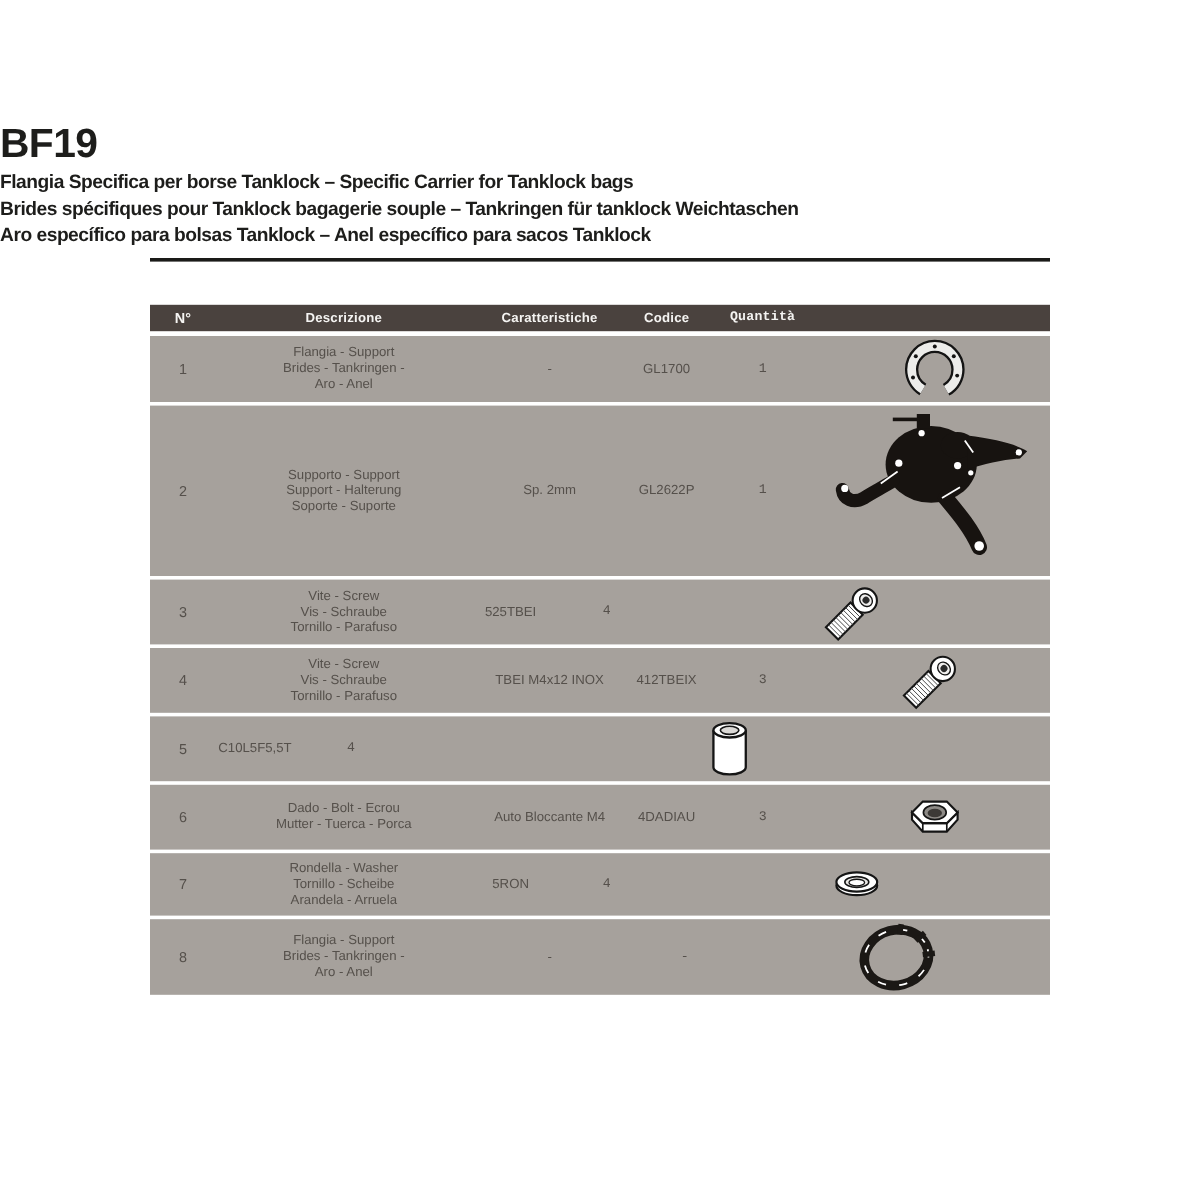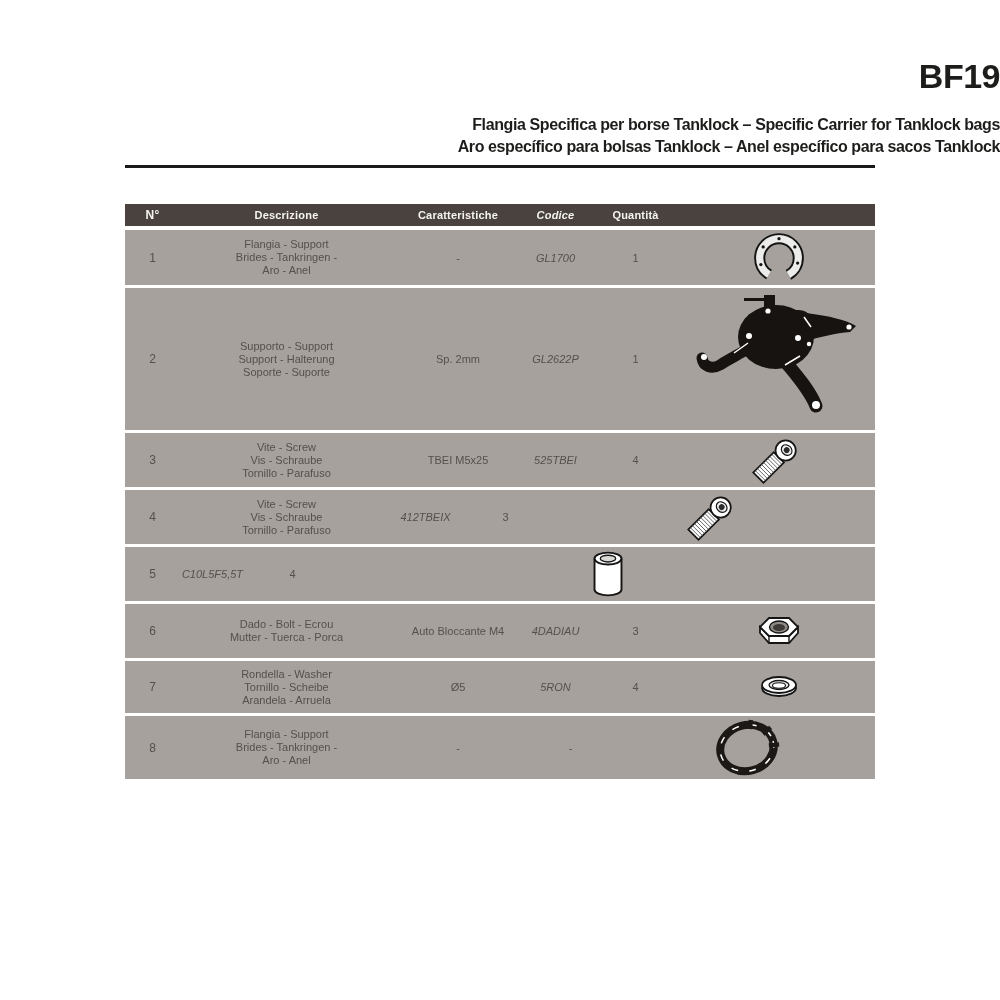--- a/index.html
+++ b/index.html
@@ -1,58 +1,59 @@
 <!DOCTYPE html>
 <html style="--header_bg: #4a423e; --row_bg: #a6a19c; --row_text: #55504b; --rule: #1a1a18;"><head>
 <meta charset="utf-8">
 <style>
   html,body{margin:0;padding:0;background:#fff;}
   .page{
     position:relative;width:1000px;height:1000px;background:#fff;
     font-family:"Liberation Sans",sans-serif;color:#222;overflow:hidden;
   }
-  .header-block{padding-top:58px;text-align:right;}
+  .header-block{padding-top:102px;text-align:left;}
   .doc-title{
     margin:0;font-size:34px;line-height:36px;font-weight:bold;color:#1d1d1b;
     letter-spacing:-0.5px;
   }
-  .subtitles{margin-top:20px;font-size:16px;line-height:22px;font-weight:bold;
+  .subtitles{margin-top:4px;font-size:16px;line-height:22px;font-weight:bold;
     color:#1d1d1b;letter-spacing:-0.4px;}
   .rule{width:750px;height:3px;background:#1a1a18;margin:7px auto 0 auto;}
   
   .table{width:750px;margin:36px auto 0 auto;}
   .thead{
     display:flex;height:22px;background:var(--header_bg,#4a423e);
     color:#f5f4f2;font-size:11px;font-weight:bold;letter-spacing:0.2px;
     margin-bottom:4px;
   }
   .row{
     display:flex;background:var(--row_bg,#a6a19c);margin-bottom:3px;
     color:var(--row_text,#55504b);font-size:11px;
   }
   .row-1{height:55px}.row-2{height:142px}.row-3{height:54px}.row-4{height:54px}
   .row-5{height:54px}.row-6{height:54px}.row-7{height:52px}.row-8{height:63px}
   .c{display:flex;align-items:center;justify-content:center;text-align:center;}
   .c.n{width:55px;font-size:12px;}
   .c.d{width:213px;flex-direction:column;line-height:13px;}
   .c.car{width:130px;}
-  .c.cod{width:65px;font-style:italic;}
-  .c.q{width:95px;}
+  .c.cod{width:65px;}
+  .c.q{width:95px;font-family:Liberation Mono, monospace;}
   .c.ic{flex:1;}
   svg{display:block}
 </style>
 </head>
 <body>
 
 <div class="page">
 
   <div class="header-block">
     <h1 class="doc-title">BF19</h1>
     <div class="subtitles">
       <div>Flangia Specifica per borse Tanklock – Specific Carrier for Tanklock bags</div>
+      <div>Brides spécifiques pour Tanklock bagagerie souple – Tankringen für tanklock Weichtaschen</div>
       <div>Aro específico para bolsas Tanklock – Anel específico para sacos Tanklock</div>
     </div>
     <div class="rule"></div>
   </div>
 
   <div class="table">
 
     <div class="thead">
       <div class="c n">N°</div>
       <div class="c d">Descrizione</div>
@@ -118,21 +119,20 @@
       </div>
     </div>
 
     <div class="row row-3">
       <div class="c n">3</div>
       <div class="c d">
         <div>Vite - Screw</div>
         <div>Vis - Schraube</div>
         <div>Tornillo - Parafuso</div>
       </div>
-      <div class="c car">TBEI M5x25</div>
       <div class="c cod">525TBEI</div>
       <div class="c q">4</div>
       <div class="c ic">
         <svg width="58" height="54" viewBox="0 0 60 56">
           <g transform="translate(27,28) rotate(45)">
             <rect x="-7.5" y="-4" width="15" height="30" fill="#fff" stroke="#151515" stroke-width="1.8"></rect>
             <path d="M-7.5,-1 H7.5 M-7.5,2 H7.5 M-7.5,5 H7.5 M-7.5,8 H7.5 M-7.5,11 H7.5 M-7.5,14 H7.5 M-7.5,17 H7.5 M-7.5,20 H7.5 M-7.5,23 H7.5" stroke="#444" stroke-width="0.8"></path>
             <circle cx="0" cy="-14" r="10.5" fill="#fff" stroke="#151515" stroke-width="1.8"></circle>
             <ellipse cx="0.5" cy="-15" rx="6" ry="5" fill="#f0efee" stroke="#151515" stroke-width="1.2"></ellipse>
             <circle cx="0.5" cy="-15" r="3" fill="#2b2b2b"></circle>
@@ -141,20 +141,21 @@
       </div>
     </div>
 
     <div class="row row-4">
       <div class="c n">4</div>
       <div class="c d">
         <div>Vite - Screw</div>
         <div>Vis - Schraube</div>
         <div>Tornillo - Parafuso</div>
       </div>
+      <div class="c car">TBEI M4x12 INOX</div>
       <div class="c cod">412TBEIX</div>
       <div class="c q">3</div>
       <div class="c ic">
         <svg width="58" height="54" viewBox="0 0 60 56">
           <g transform="translate(27,28) rotate(45)">
             <rect x="-7.5" y="-4" width="15" height="30" fill="#fff" stroke="#151515" stroke-width="1.8"></rect>
             <path d="M-7.5,-1 H7.5 M-7.5,2 H7.5 M-7.5,5 H7.5 M-7.5,8 H7.5 M-7.5,11 H7.5 M-7.5,14 H7.5 M-7.5,17 H7.5 M-7.5,20 H7.5 M-7.5,23 H7.5" stroke="#444" stroke-width="0.8"></path>
             <circle cx="0" cy="-14" r="10.5" fill="#fff" stroke="#151515" stroke-width="1.8"></circle>
             <ellipse cx="0.5" cy="-15" rx="6" ry="5" fill="#f0efee" stroke="#151515" stroke-width="1.2"></ellipse>
             <circle cx="0.5" cy="-15" r="3" fill="#2b2b2b"></circle>
@@ -197,21 +198,20 @@
       </div>
     </div>
 
     <div class="row row-7">
       <div class="c n">7</div>
       <div class="c d">
         <div>Rondella - Washer</div>
         <div>Tornillo - Scheibe</div>
         <div>Arandela - Arruela</div>
       </div>
-      <div class="c car">Ø5</div>
       <div class="c cod">5RON</div>
       <div class="c q">4</div>
       <div class="c ic">
         <svg width="44" height="26" viewBox="0 0 44 26">
           <ellipse cx="22" cy="14" rx="17" ry="8" fill="#fff" stroke="#151515" stroke-width="1.8"></ellipse>
           <ellipse cx="22" cy="11" rx="17" ry="8" fill="#fff" stroke="#151515" stroke-width="1.8"></ellipse>
           <ellipse cx="22" cy="11" rx="10" ry="4.5" fill="#e8e6e3" stroke="#151515" stroke-width="1.3"></ellipse>
           <ellipse cx="22" cy="11.5" rx="6.5" ry="2.8" fill="#fff" stroke="#151515" stroke-width="1.1"></ellipse>
         </svg>
       </div>

